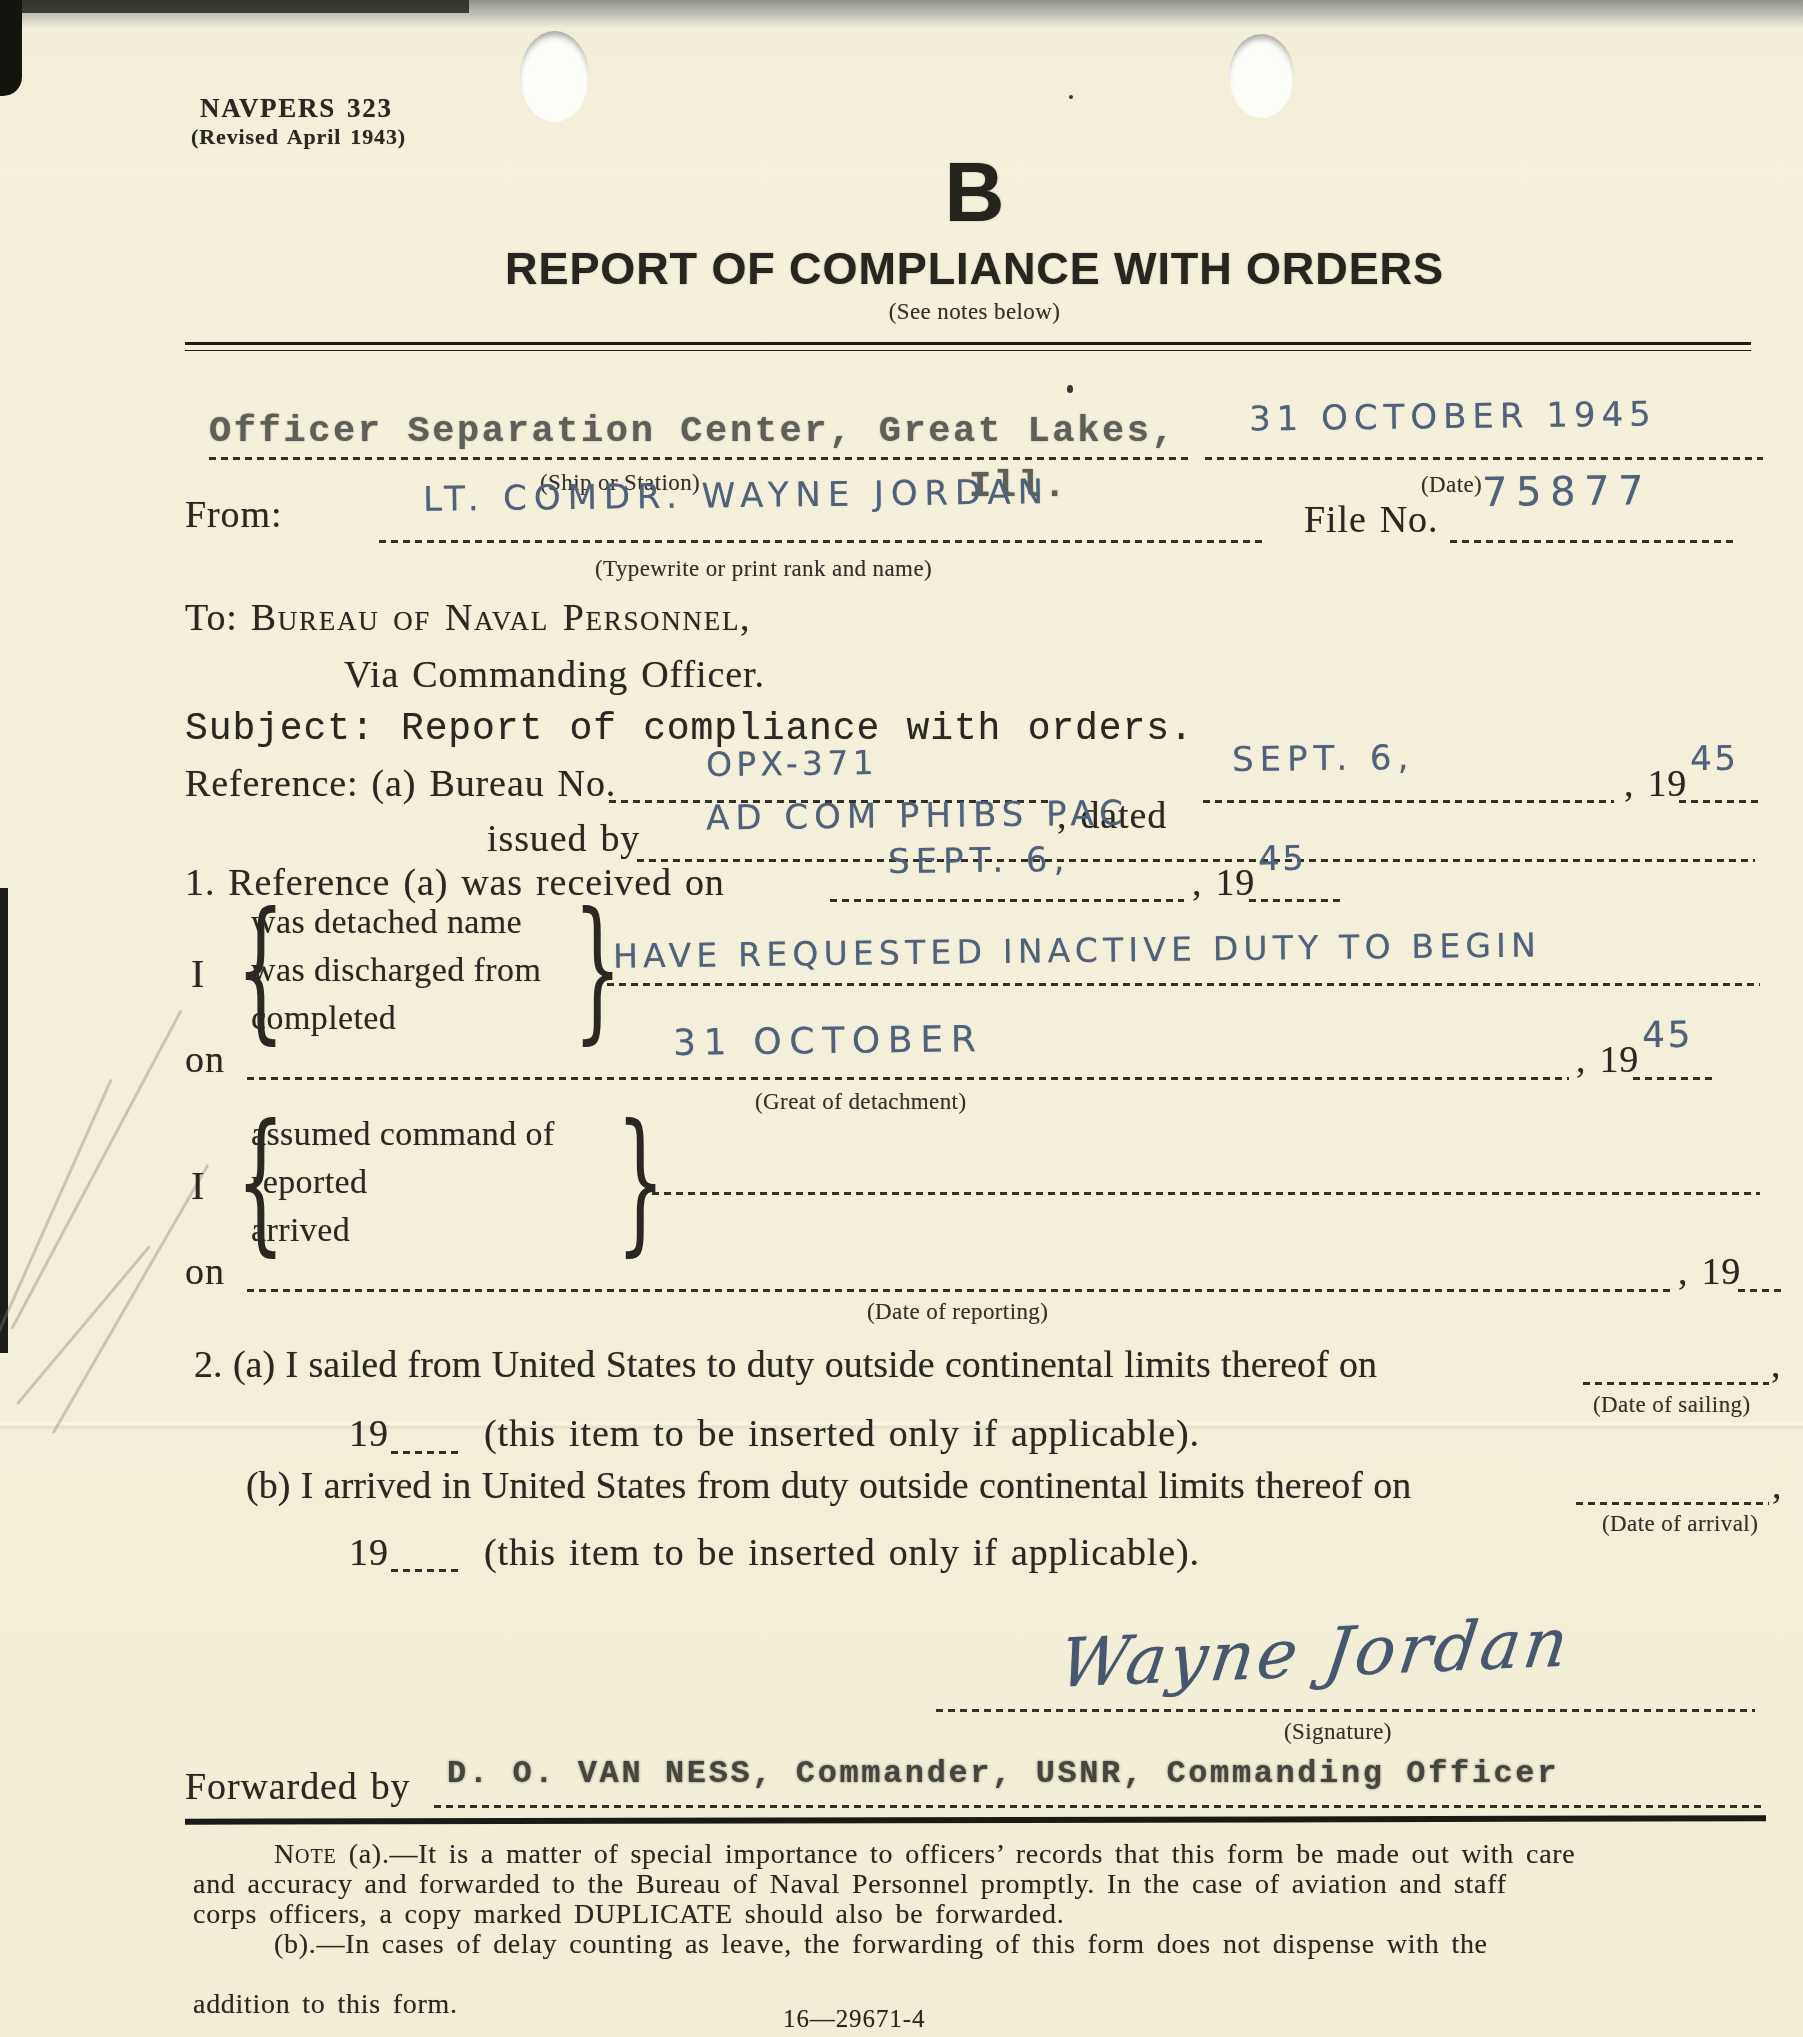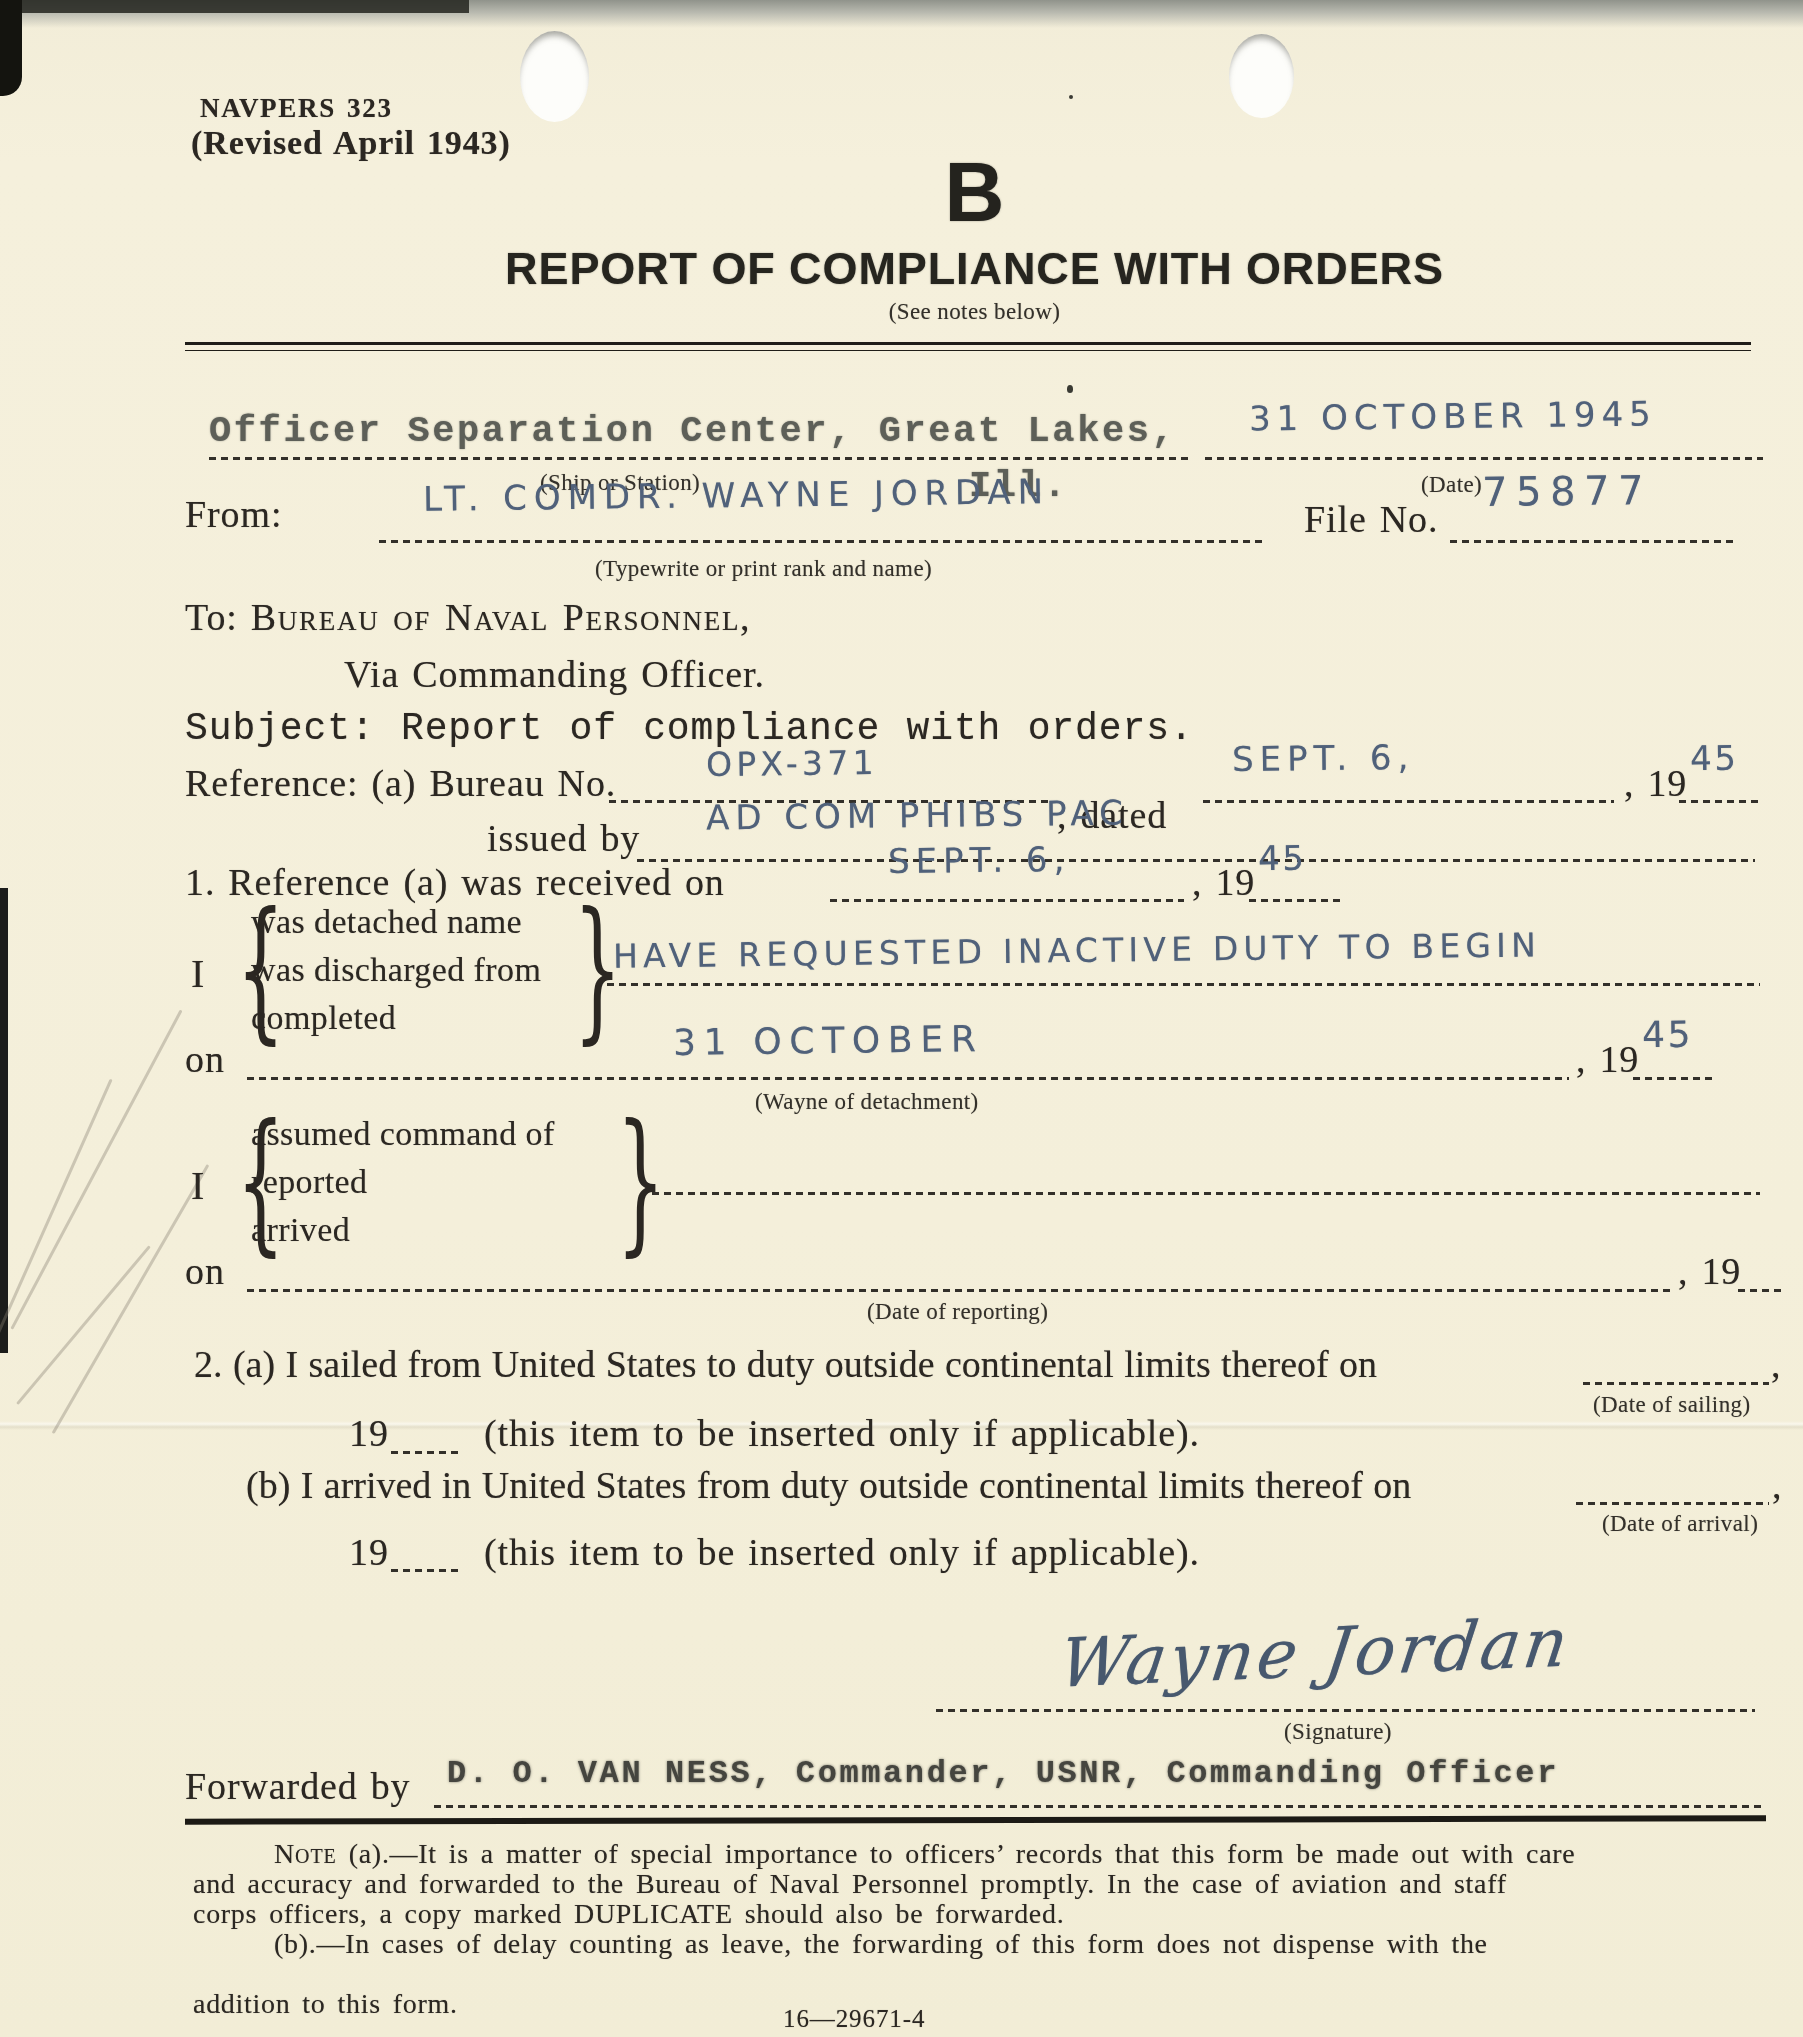--- a/index.html
+++ b/index.html
@@ -54,21 +54,21 @@
   <div class="hole" style="left:1229px;top:34px;width:65px;height:84px;"></div>
   <div class="crease" style="top:1421px;"></div>
   <div class="speck" style="left:1067px;top:385px;width:6px;height:7.7px;"></div>
   <div class="speck" style="left:1069px;top:95px;width:4.3px;height:4.3px;"></div>
   <div class="scratch" style="left:52px;top:1067px;height:284px;transform:rotate(24deg);"></div>
   <div class="scratch" style="left:95px;top:989px;height:361px;transform:rotate(28deg);"></div>
   <div class="scratch" style="left:129px;top:1144px;height:310px;transform:rotate(30deg);"></div>
   <div class="scratch" style="left:82px;top:1222px;height:206px;transform:rotate(40deg);"></div>
 
   <div class="abs ser" style="left:200px;top:93px;font-size:27px;font-weight:bold;letter-spacing:1.7px;">NAVPERS 323</div>
-  <div class="abs ser" style="left:191px;top:124px;font-size:34px;font-weight:bold;">(Revised April 1943)</div>
+  <div class="abs ser" style="left:191px;top:124px;font-size:22px;font-weight:bold;">(Revised April 1943)</div>
   <div class="abs" style="left:146px;right:0;top:145px;text-align:center;font-family:'Liberation Sans','DejaVu Sans',sans-serif;font-weight:bold;font-size:83px;color:#24231e;text-shadow:0 0 1.7px rgba(36,35,30,.5);">B</div>
   <div class="abs" style="left:146px;right:0;top:243px;text-align:center;font-family:'Liberation Sans','DejaVu Sans',sans-serif;font-weight:bold;font-size:45px;letter-spacing:0.9px;color:#26251f;text-shadow:0 0 1.7px rgba(38,37,31,.45);">REPORT OF COMPLIANCE WITH ORDERS</div>
   <div class="abs ser-sm" style="left:146px;right:0;top:299px;text-align:center;">(See notes below)</div>
   <div class="rule-double" style="left:185px;top:342px;width:1566px;"></div>
 
   <div class="abs mono" style="left:209px;top:410px;font-size:37px;letter-spacing:2.6px;">Officer Separation Center, Great Lakes,</div>
   <div class="abs hand" style="left:1249px;top:396px;font-size:34px;letter-spacing:6px;">31 OCTOBER 1945</div>
   <div class="abs dots" style="left:209px;top:457px;width:981px;"></div>
   <div class="abs dots" style="left:1205px;top:457px;width:558px;"></div>
   <div class="abs mono" style="left:969px;top:465px;font-size:37px;letter-spacing:2.6px;">Ill.</div>
@@ -116,21 +116,21 @@
   </div>
   <div class="abs brace" style="left:549px;top:893px;">}</div>
   <div class="abs hand" style="left:613px;top:931px;font-size:33px;letter-spacing:5.2px;">HAVE REQUESTED INACTIVE DUTY TO BEGIN</div>
   <div class="abs dots" style="left:607px;top:983px;width:1153px;"></div>
   <div class="abs ser" style="left:185px;top:1037px;">on</div>
   <div class="abs dots" style="left:247px;top:1077px;width:1322px;"></div>
   <div class="abs hand" style="left:673px;top:1020px;font-size:36px;letter-spacing:7.7px;">31 OCTOBER</div>
   <div class="abs ser" style="left:1576px;top:1037px;">, 19</div>
   <div class="abs hand" style="left:1642px;top:1014px;font-size:36px;letter-spacing:2.6px;">45</div>
   <div class="abs dots" style="left:1633px;top:1077px;width:83px;"></div>
-  <div class="abs ser-sm" style="left:755px;top:1089px;">(Wayne of detachment)</div>
+  <div class="abs ser-sm" style="left:755px;top:1089px;">(Great of detachment)</div>
 
   <div class="abs ser" style="left:191px;top:1162px;font-size:40px;">I</div>
   <div class="abs brace" style="left:212px;top:1105px;">{</div>
   <div class="abs opts" style="left:251px;top:1110px;">
     <div>assumed command of</div>
     <div>reported</div>
     <div>arrived</div>
   </div>
   <div class="abs brace" style="left:592px;top:1105px;">}</div>
   <div class="abs dots" style="left:652px;top:1192px;width:1108px;"></div>

